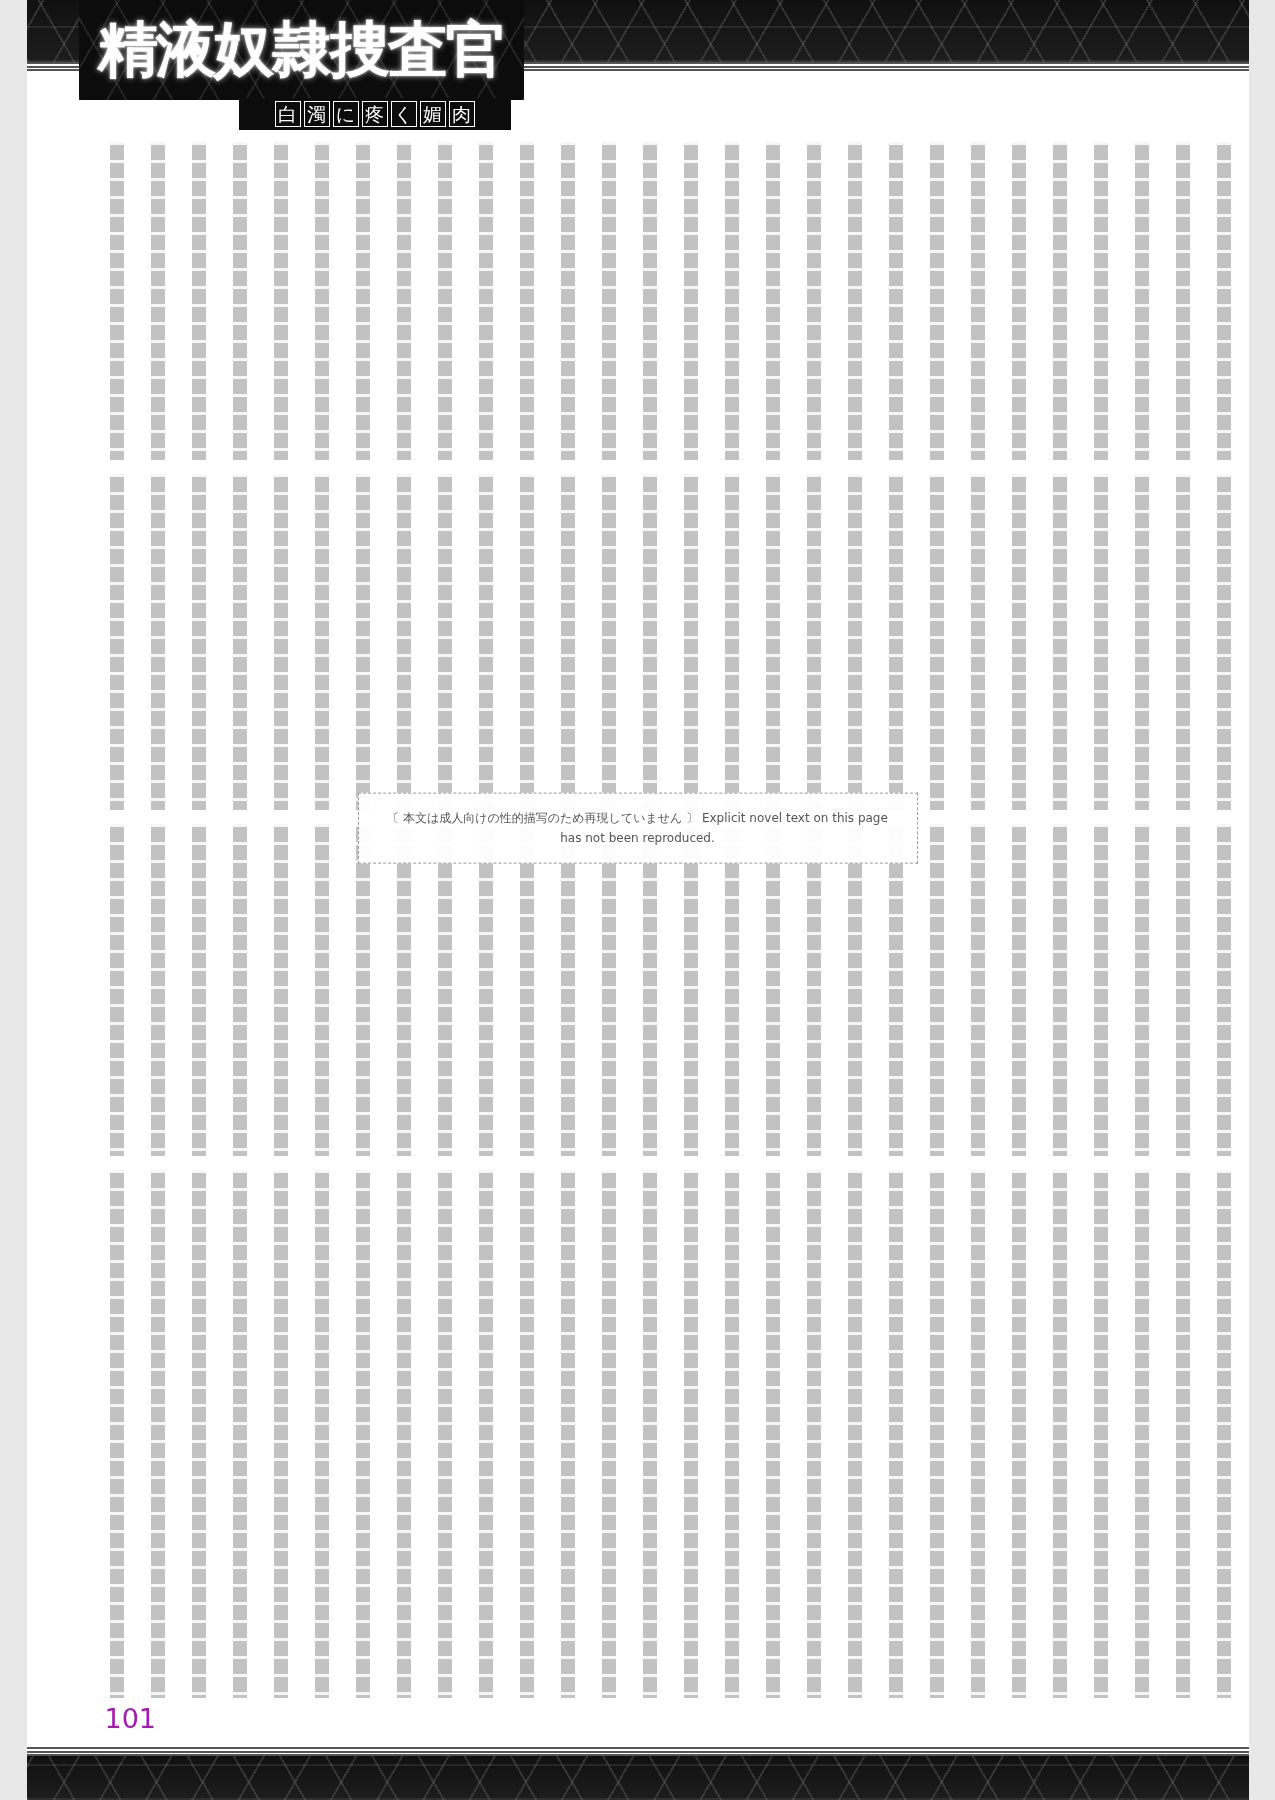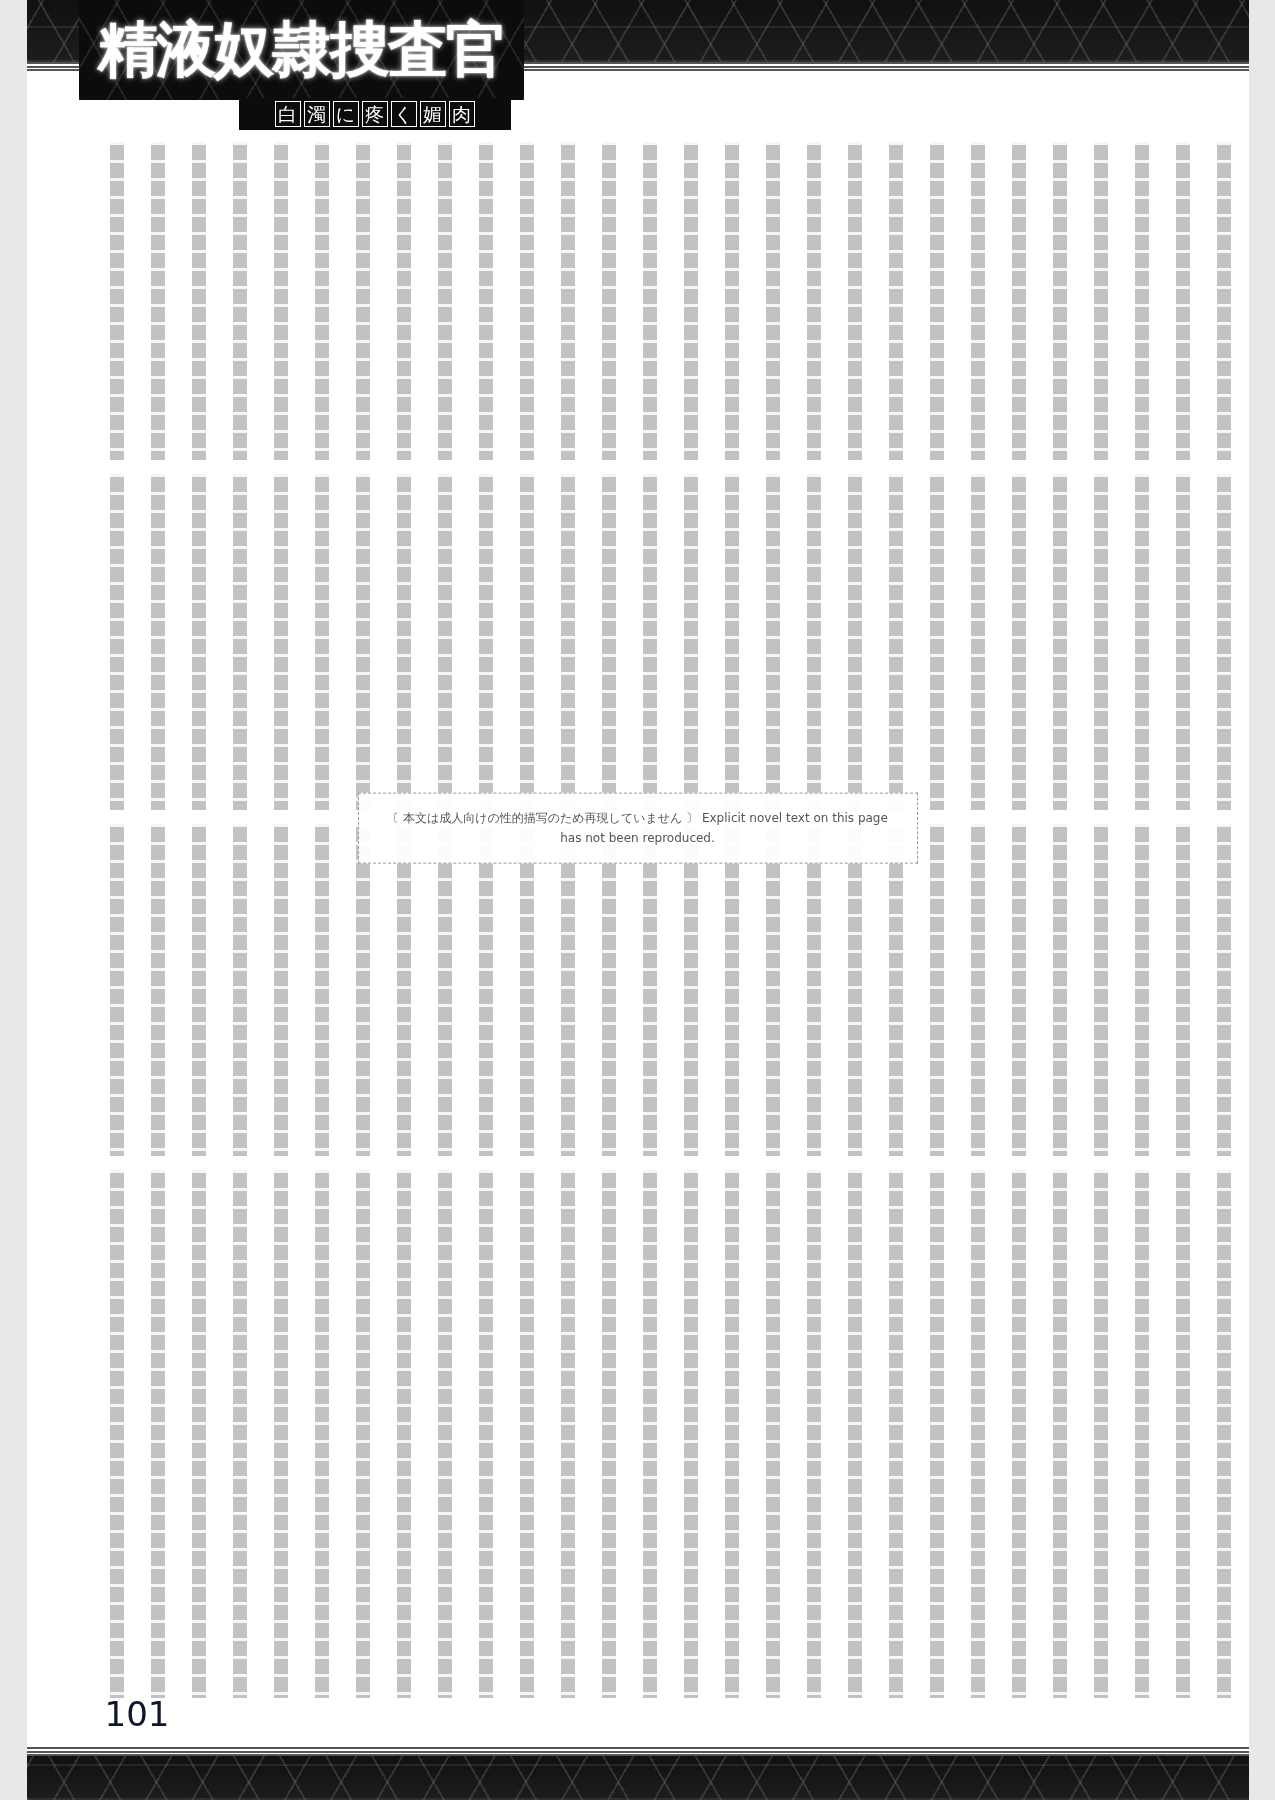--- a/index.html
+++ b/index.html
@@ -85,21 +85,21 @@
     padding:14px 26px;
     font-size:12px; line-height:1.7;
     text-align:center;
     font-family:"DejaVu Sans","Liberation Sans",sans-serif;
     max-width:560px;
   }
 
   
   .page-number {
     position:absolute; left:78px; bottom:66px;
-    font-size:34px; color:#0f172a;
+    font-size:27px; color:#a21caf;
     font-family:"DejaVu Sans","Liberation Sans",sans-serif;
   }
 </style>
 </head>
 <body>
 
 <div class="page">
 
   <div class="hex-band top"></div>
   <div class="rule-strip top"></div>

